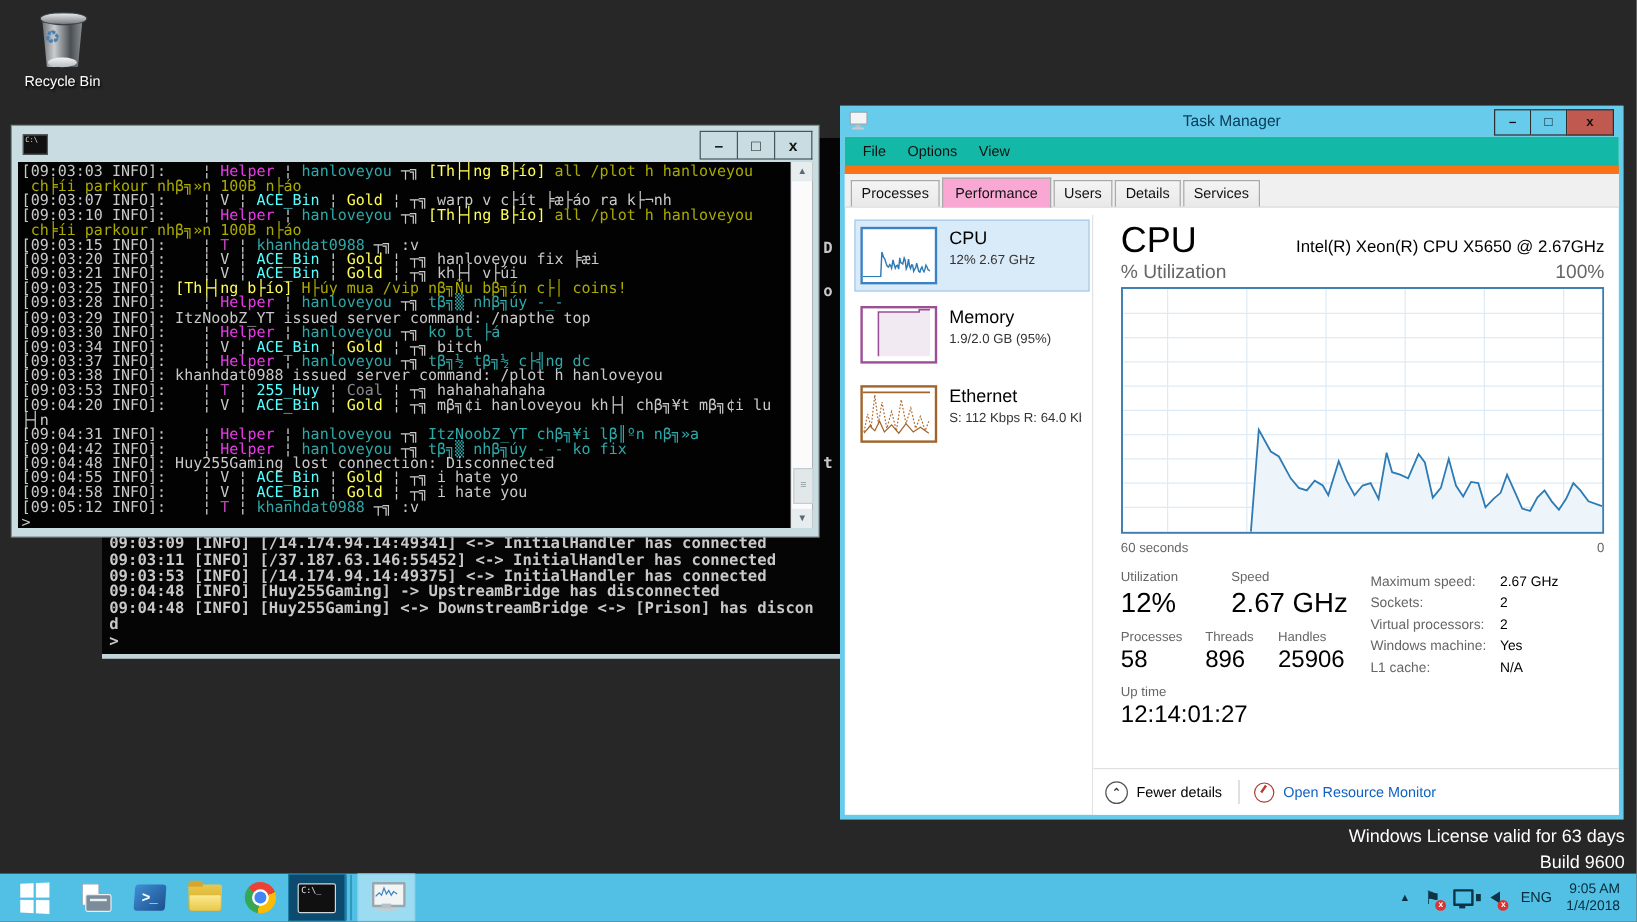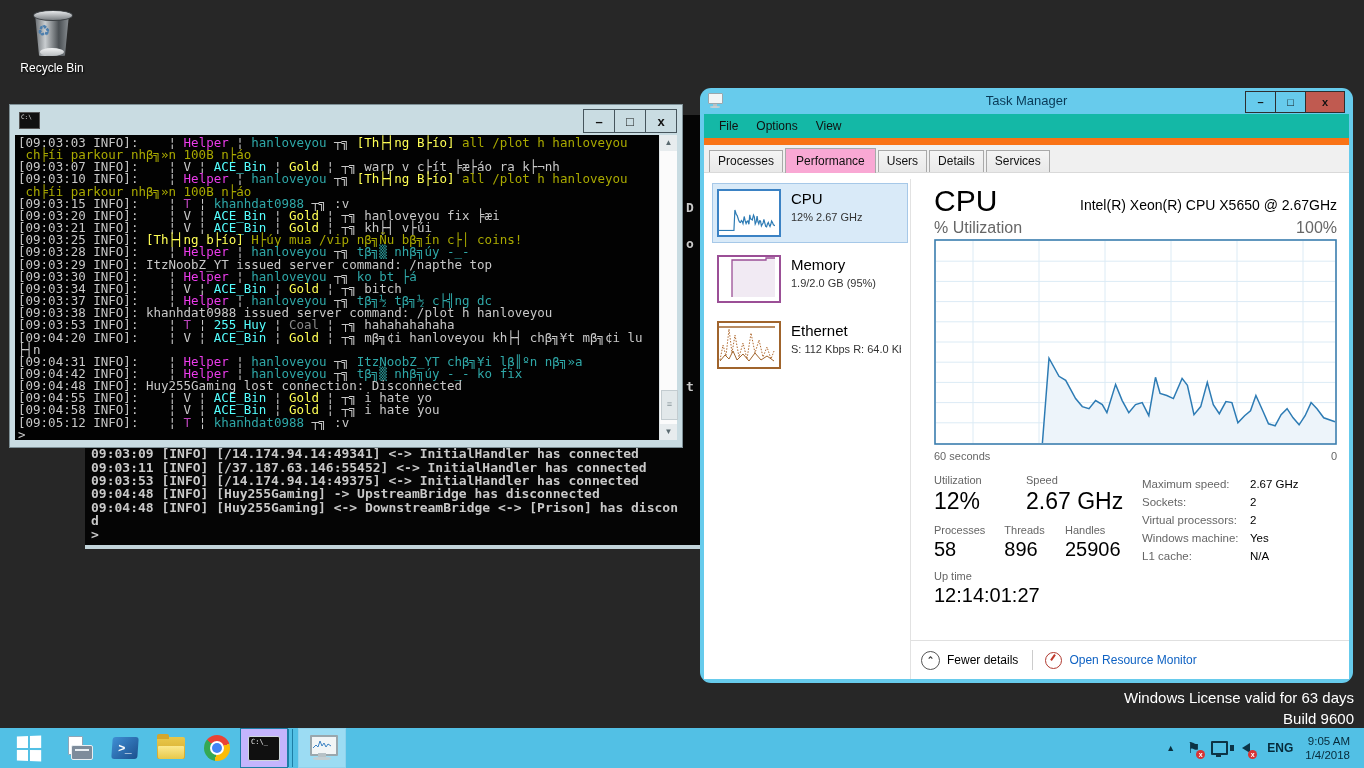--- a/index.html
+++ b/index.html
@@ -36,21 +36,21 @@
   .cmd-btn{width:30px;height:22px;border:1px solid #46555c;border-left-width:0;display:flex;align-items:center;justify-content:center;font-weight:bold;font-size:13px;color:#111;}
   .cmd-btn:first-child{border-left-width:1px;}
   #cmd-body{position:absolute;left:5px;right:5px;top:30px;bottom:7px;background:#020202;display:flex;}
   #cmd-text{flex:1;overflow:hidden;font-size:12.5px;line-height:12.15px;padding:2px 0 0 3px;}
   #cmd-scrollbar{width:17px;background:#fbfbfb;position:relative;border-left:1px solid #dfe4e6;}
   .scr-arrow{position:absolute;left:0;width:17px;height:16px;background:#e7ecee;color:#5a6a70;font-size:8px;text-align:center;line-height:16px;}
   #scr-up{top:0;} #scr-down{bottom:0;}
   #scr-thumb{position:absolute;left:1px;bottom:20px;width:15px;height:28px;background:#e2e8ea;border:1px solid #c3ccd0;color:#8a969c;font-size:9px;text-align:center;line-height:26px;}
 
   
-  #tm-win{left:700px;top:88px;width:653px;height:595px;background:#67cbec;border-radius:11px;}
+  #tm-win{left:700px;top:88px;width:653px;height:595px;background:#67cbec;}
   #tm-titlebar{position:relative;height:26px;}
   #tm-title{position:absolute;left:0;right:0;top:5px;text-align:center;font-size:13px;color:#093a57;}
   #tm-sysicon{position:absolute;left:7px;top:5px;}
   #tm-buttons{position:absolute;right:8px;top:3px;display:flex;}
   .tm-btn{height:20px;border:1px solid #2e2e2e;border-left-width:0;display:flex;align-items:center;justify-content:center;font-size:11px;font-weight:bold;color:#111;}
   .tm-btn:first-child{border-left-width:1px;}
   #tm-btn-min,#tm-btn-max{width:29px;background:#67cbec;}
   #tm-btn-close{width:38px;background:#c05a50;}
   #tm-frame{position:absolute;left:4px;right:4px;top:26px;bottom:4px;background:#fff;display:flex;flex-direction:column;}
   #tm-menubar{height:24px;background:#14b8a6;display:flex;align-items:center;padding-left:6px;border-bottom:7px solid #f97316;}
@@ -110,33 +110,33 @@
   .folder-front{position:absolute;left:1px;bottom:0;width:26px;height:13px;background:linear-gradient(#fbe98e,#e8c84a);border-radius:1px 1px 2px 2px;}
   .chrome-icon{width:26px;height:26px;border-radius:50%;background:conic-gradient(from -50deg,#ea4335 0 120deg,#fbbc05 120deg 240deg,#34a853 240deg 360deg);position:relative;}
   .chrome-icon::before{content:"";position:absolute;left:6px;top:6px;width:14px;height:14px;background:#fff;border-radius:50%;}
   .chrome-icon::after{content:"";position:absolute;left:8px;top:8px;width:10px;height:10px;background:#4285f4;border-radius:50%;}
   .cmdico{width:28px;height:22px;background:#101010;border:1px solid #cfd8db;border-radius:2px;color:#e8e8e8;font-size:7px;line-height:9px;padding:1px 0 0 2px;font-family:"DejaVu Sans Mono",monospace;}
   .tmico{width:30px;height:26px;position:relative;}
   .tm-screen{position:absolute;left:3px;top:0;width:24px;height:17px;background:#f2f5f6;border:2px solid #9aa7ad;border-radius:1px;}
   .tm-stand{position:absolute;left:11px;top:18px;width:8px;height:4px;background:#b7c2c7;}
   .tm-base{position:absolute;left:6px;top:22px;width:18px;height:3px;background:#c4ced2;border-radius:40%;}
   .tb-btn.pressed-dark{background:#43b4da;border:1px solid #1d7montserrat;}
-  .tb-btn.pressed-dark{background:#c4b5fd;border:1px solid #1d7ea5;}
+  .tb-btn.pressed-dark{background:#0c4a6e;border:1px solid #1d7ea5;}
   .tb-btn.pressed-dark::after{content:"";position:absolute;right:-6px;top:0;bottom:0;width:3px;border-left:1px solid #1d7ea5;border-right:1px solid #1d7ea5;}
   .tb-btn.pressed-light{background:#9cdcf3;border:1px solid #8fd2ec;margin-left:10px;}
   #tb-tray{margin-left:auto;display:flex;align-items:center;padding-right:8px;}
   .tray-arrow{font-size:9px;color:#09303f;margin-right:10px;}
   .tray-ico{position:relative;margin-right:9px;width:17px;height:17px;display:flex;align-items:center;justify-content:center;}
   .flag-glyph{font-size:15px;color:#0c3446;}
   .net-glyph{width:13px;height:10px;border:2px solid #0c3446;border-radius:1px;position:relative;}
   .net-glyph::after{content:"";position:absolute;left:3px;bottom:-4px;width:5px;height:2px;background:#0c3446;}
   .spk-glyph{width:0;height:0;border-top:5px solid transparent;border-bottom:5px solid transparent;border-right:8px solid #0c3446;position:relative;}
   .spk-glyph::before{content:"";position:absolute;left:-12px;top:-3px;width:4px;height:6px;background:#0c3446;}
   .err-badge{position:absolute;right:-3px;bottom:-2px;width:9px;height:9px;background:#d83434;border-radius:50%;color:#fff;font-size:7px;line-height:9px;text-align:center;font-weight:bold;}
-  #tray-lang{font-size:12px;color:#062a3a;margin:0 12px 0 4px;font-weight:bold;}
+  #tray-lang{font-size:12px;color:#062a3a;margin:0 12px 0 4px;}
   #tray-clock{text-align:right;font-size:11.5px;color:#062a3a;line-height:14px;margin-right:6px;}
 </style>
 </head>
 <body>
 
 <div id="stage">
 
   <div class="abs" id="recycle-bin">
     <div class="bin-icon">
       <div class="bin-body"></div>

